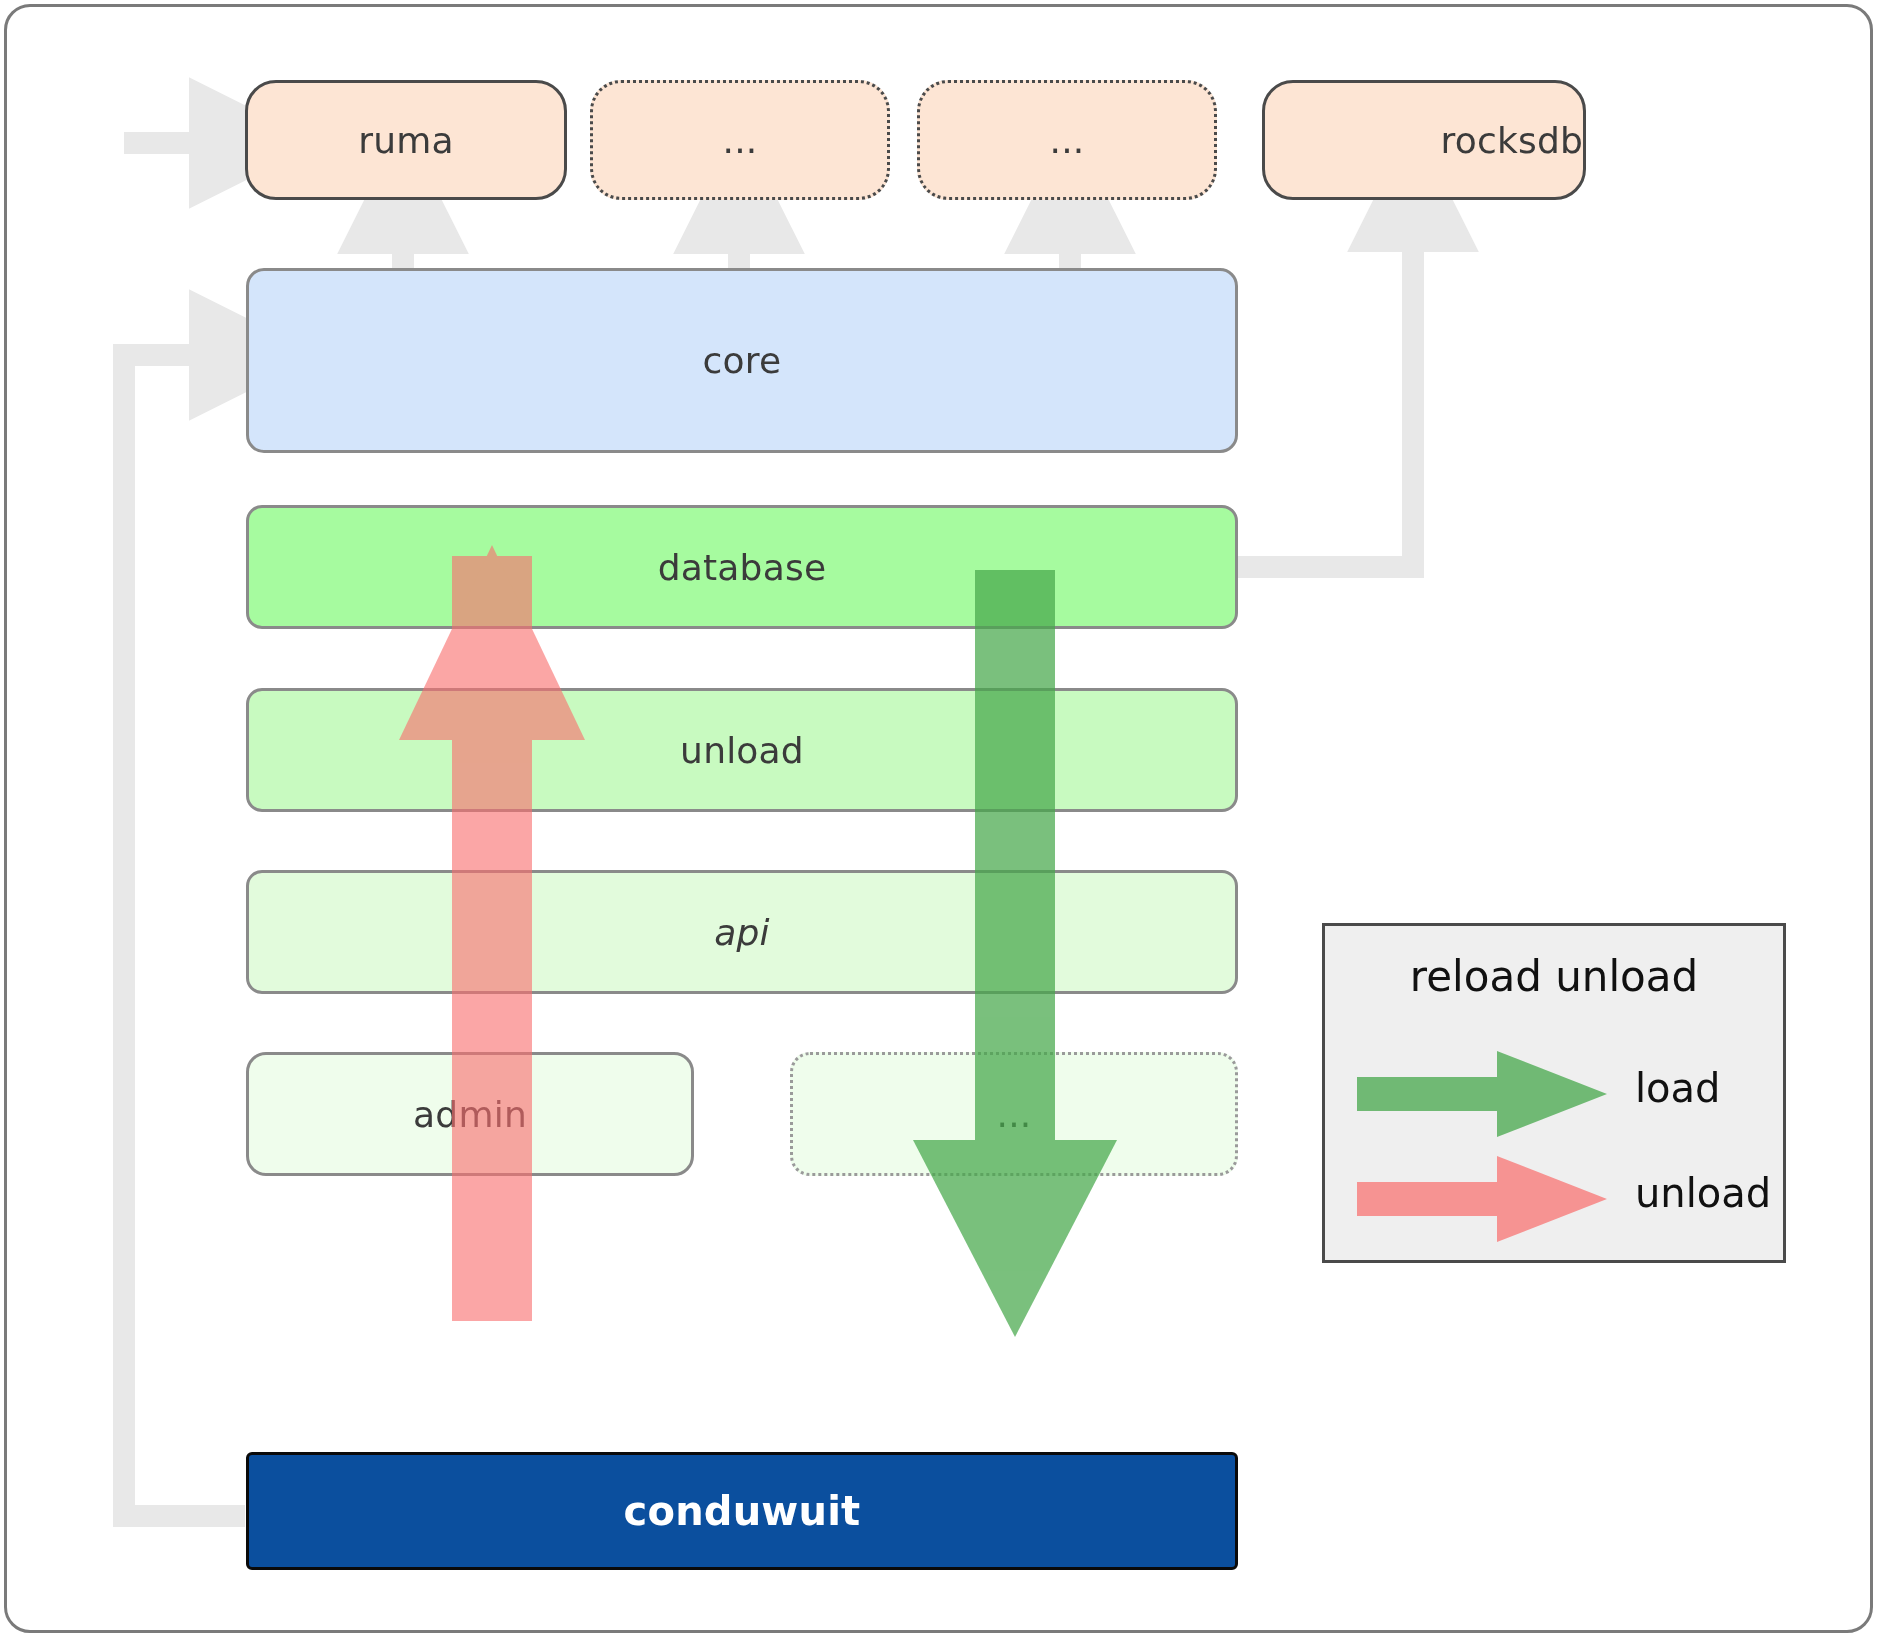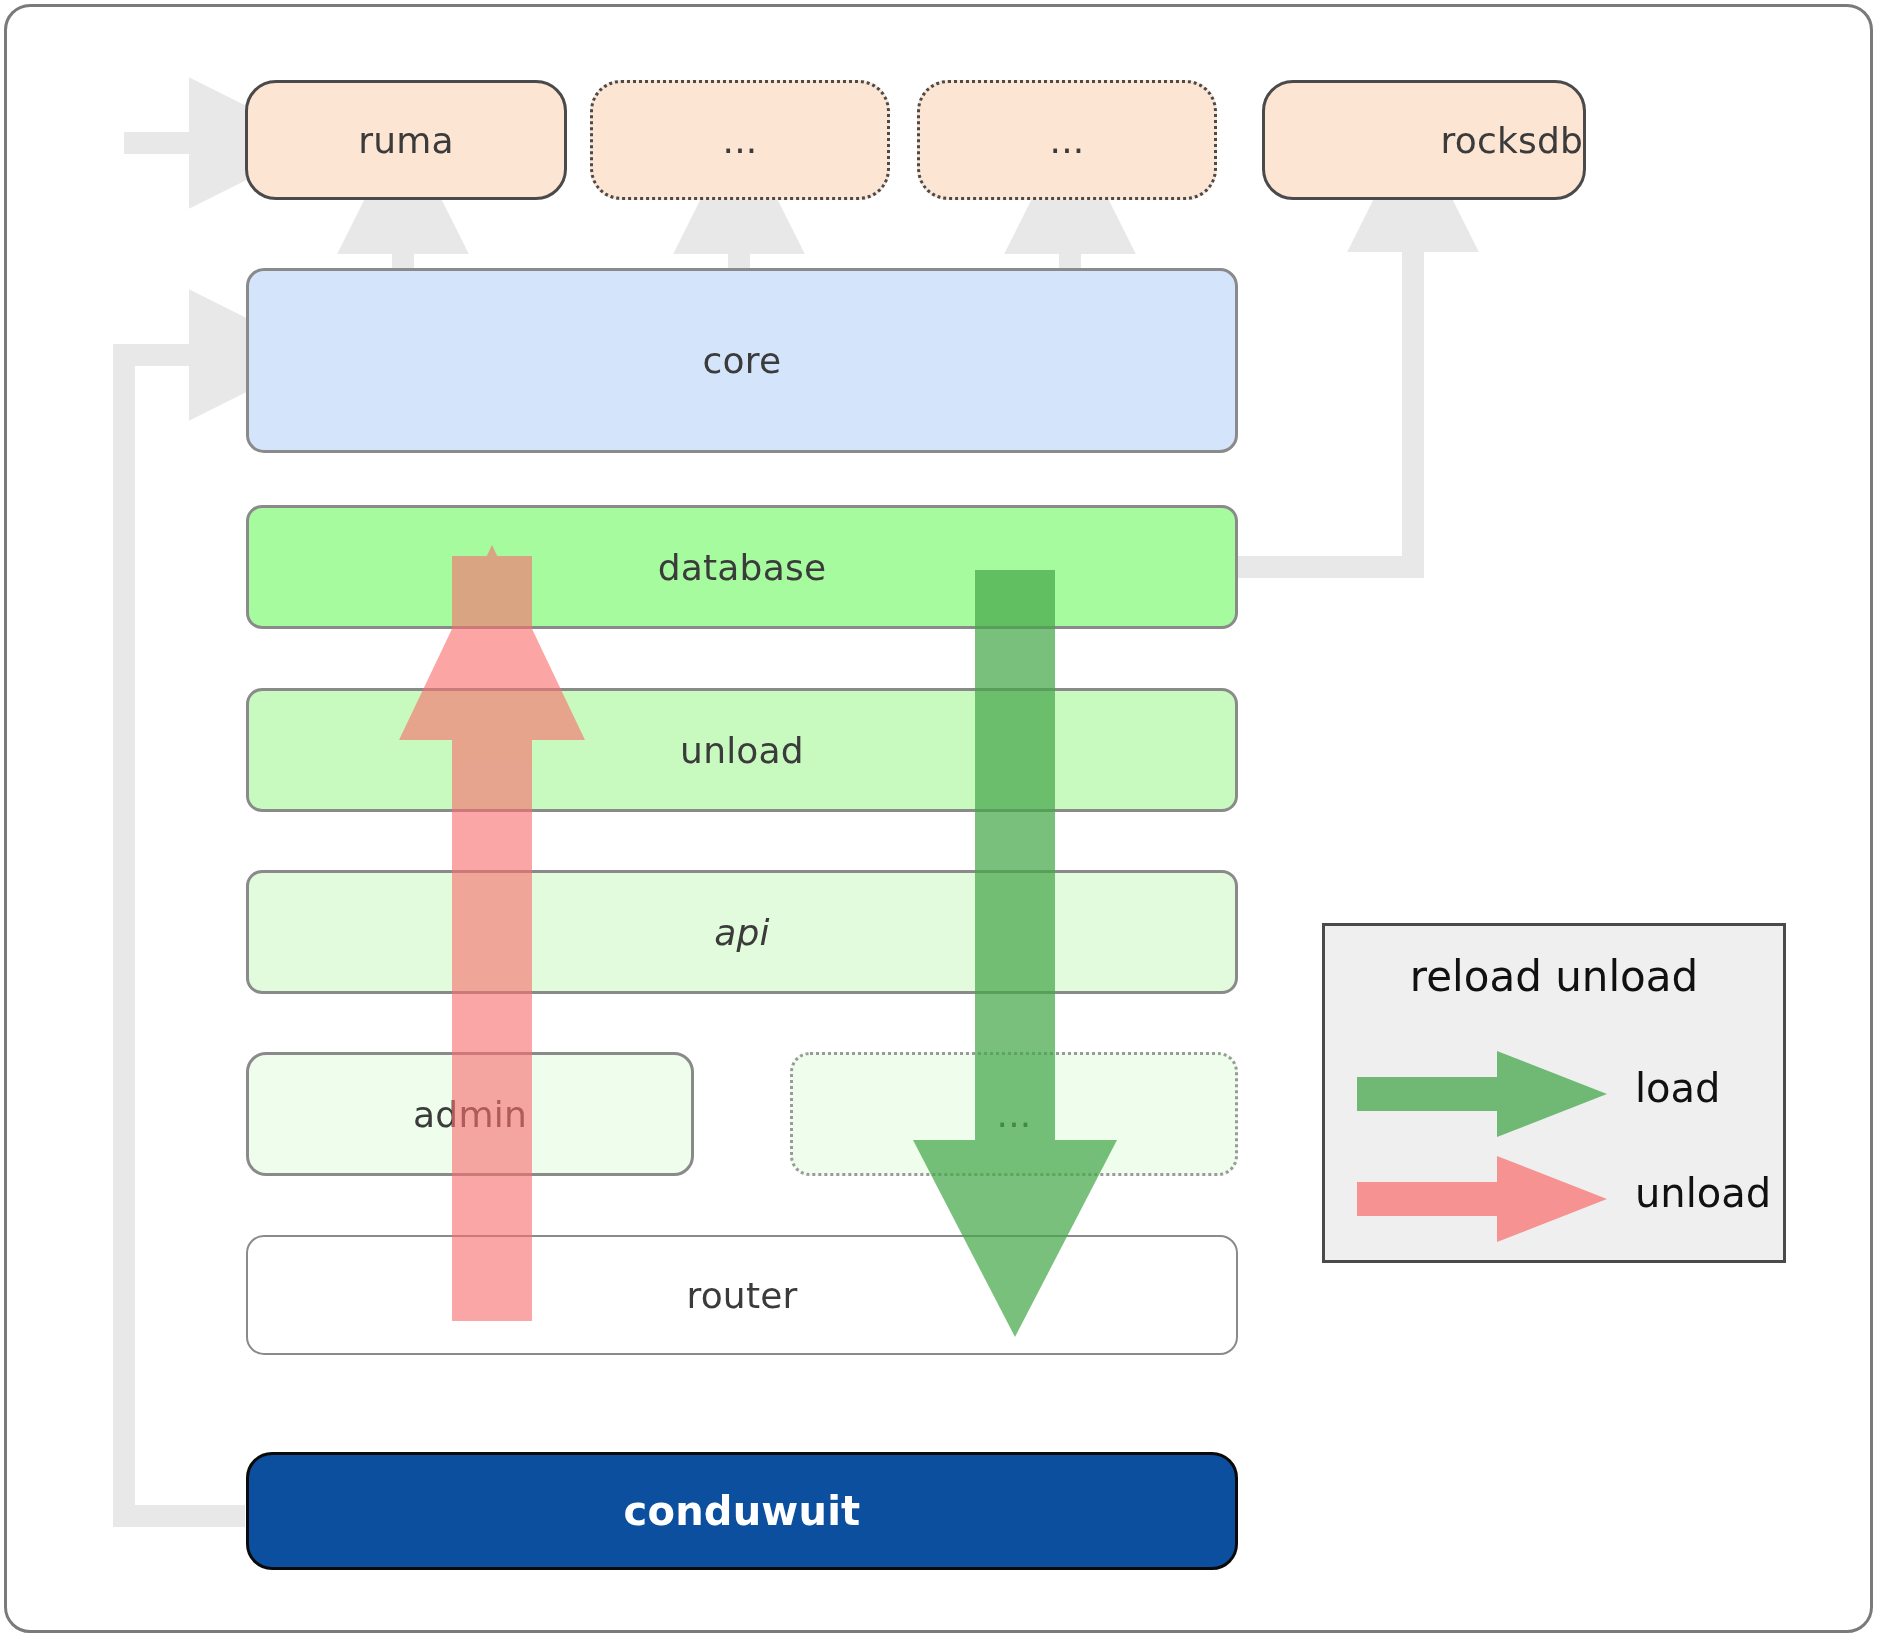--- a/index.html
+++ b/index.html
@@ -72,21 +72,21 @@
   .router-box {
     background: #ffffff;
     border: 2px solid #8a8a8a;
     border-radius: 18px;
   }
 
   
   .brand-box {
     background: #0b4f9e;
     border: 3px solid #0a0a0a;
-    border-radius: 26px;
+    border-radius: 6px;
     color: #ffffff;
     font-weight: bold;
   }
 
   
   #connectors {
     position: absolute;
     left: 0; top: 0;
     width: 1883px; height: 1643px;
     z-index: 2;
@@ -212,23 +212,20 @@
   </div>
 
   <div class="node green-4" style="left:246px; top:1052px; width:448px; height:124px;">
     <span>admin</span>
   </div>
 
   <div class="node green-4 dashed" style="left:790px; top:1052px; width:448px; height:124px;">
     <span class="dots">...</span>
   </div>
 
-  <div class="node router-box" style="left:246px; top:1235px; width:992px; height:120px;">
-    <span>router</span>
-  </div>
 
   <div class="node brand-box" style="left:246px; top:1452px; width:992px; height:118px; font-size:40px;">
     <span>conduwuit</span>
   </div>
 
   <svg id="reload-arrows" viewBox="0 0 1883 1643" xmlns="http://www.w3.org/2000/svg">
 
     <g opacity="0.62">
       <rect x="452" y="556" width="80" height="765" fill="#f9706f"></rect>
       <polygon points="492,545 585,740 399,740" fill="#f9706f"></polygon>

